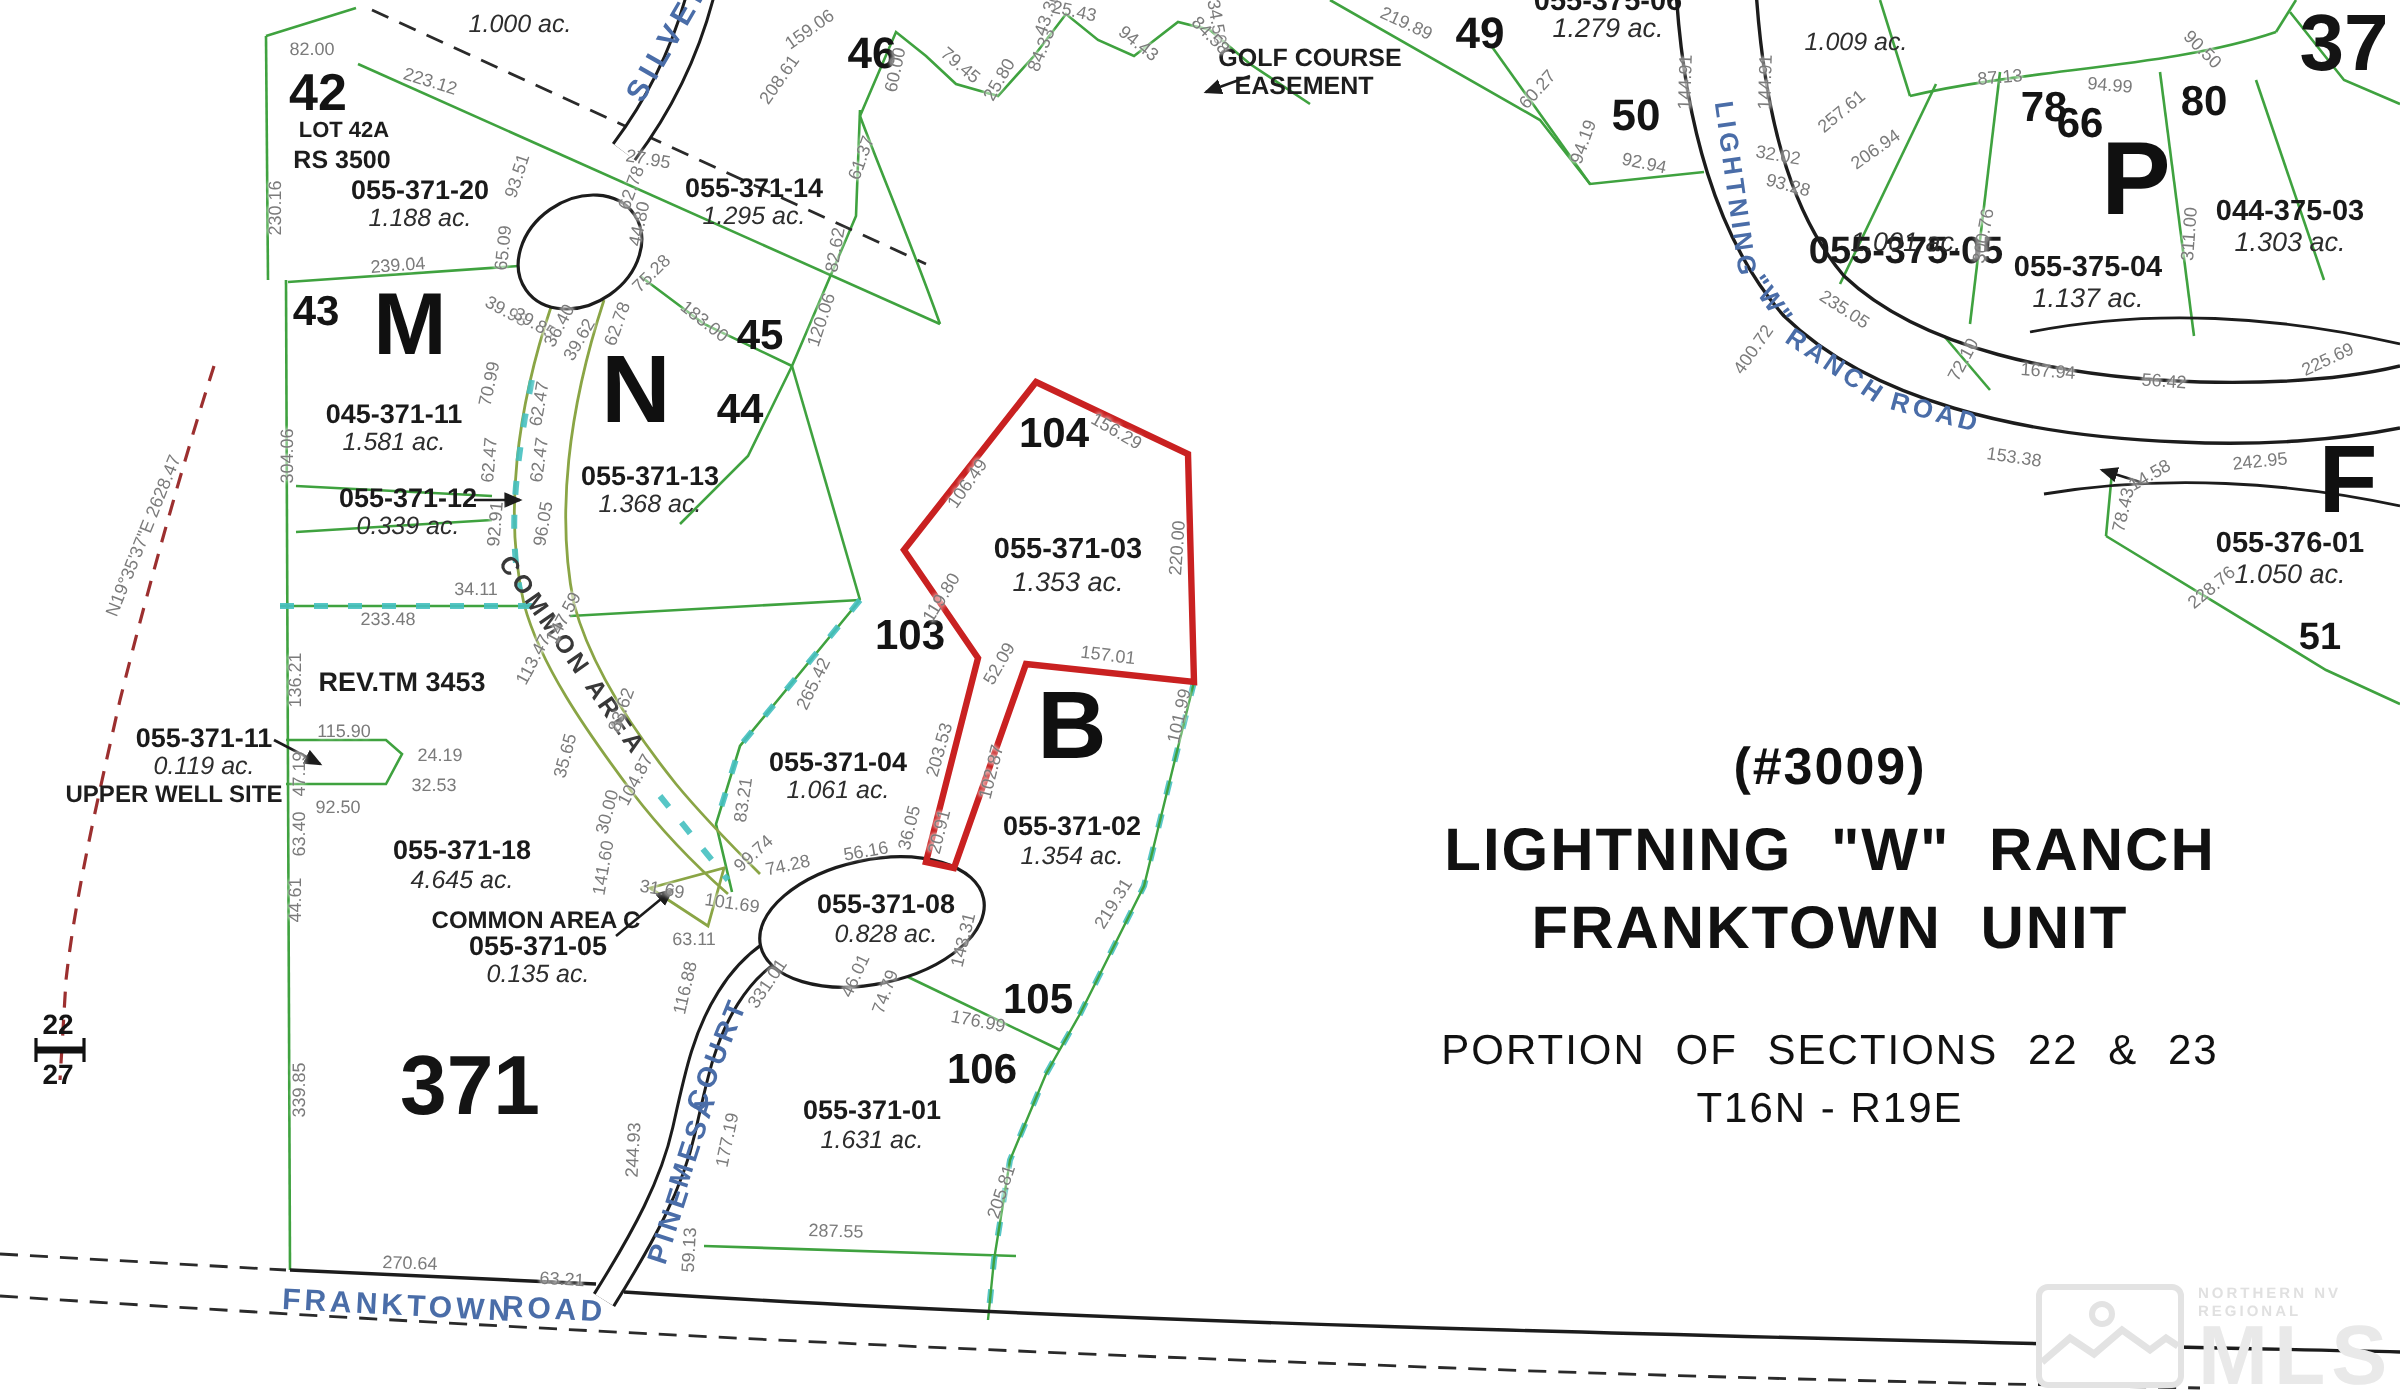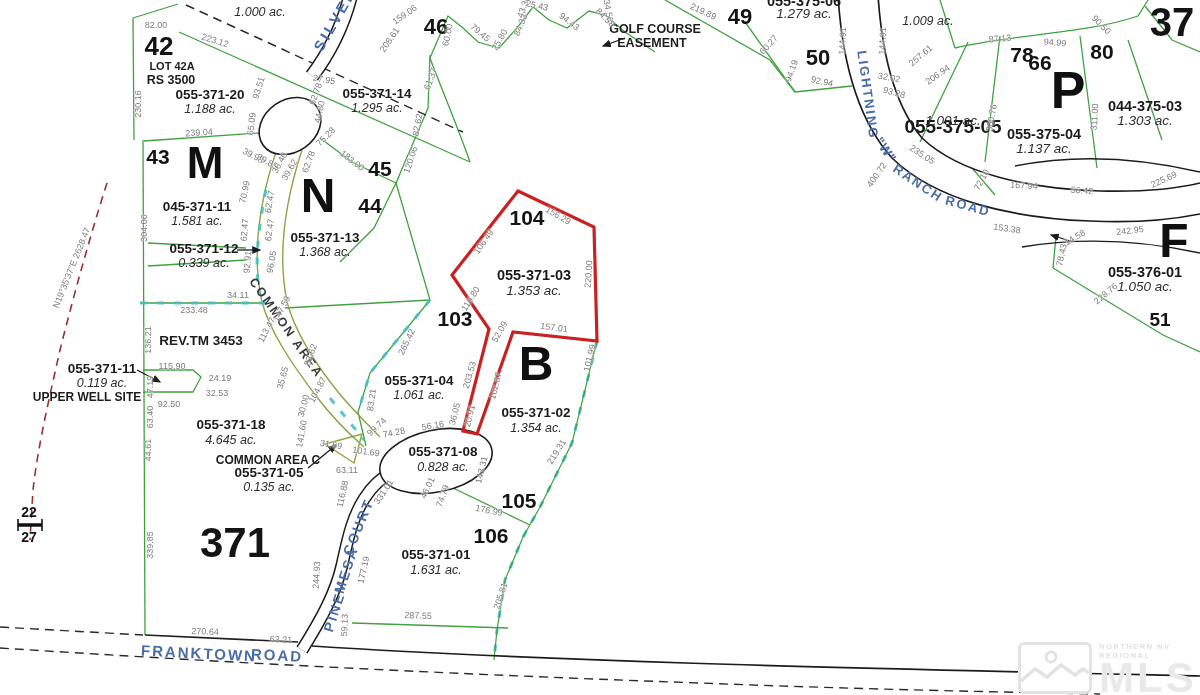--- a/index.html
+++ b/index.html
@@ -326,20 +326,27 @@
       <span class="lbl dim" style="left: 877px; top: 175px; transform: translate(-50%, -50%) rotate(-55deg); font-size: 9px;">400.72</span>
       <span class="lbl dim" style="left: 1007px; top: 229px; transform: translate(-50%, -50%) rotate(8deg); font-size: 9px;">153.38</span>
       <span class="lbl dim" style="left: 1164px; top: 180px; transform: translate(-50%, -50%) rotate(-25deg); font-size: 9px;">225.69</span>
       <span class="lbl dim" style="left: 1130px; top: 231px; transform: translate(-50%, -50%) rotate(-6deg); font-size: 9px;">242.95</span>
       <span class="lbl dim" style="left: 1075px; top: 238px; transform: translate(-50%, -50%) rotate(-30deg); font-size: 9px;">14.58</span>
       <span class="lbl dim" style="left: 1062px; top: 255px; transform: translate(-50%, -50%) rotate(-77deg); font-size: 9px;">78.43</span>
       <span class="lbl dim" style="left: 1106px; top: 294px; transform: translate(-50%, -50%) rotate(-40deg); font-size: 9px;">228.76</span>
       <span class="lbl dim" style="left: 72px; top: 268px; transform: translate(-50%, -50%) rotate(-68deg); font-size: 9px;">N19°35'37"E 2628.47</span>
     </div>
 
+  <div class="titleblock">
+    <div class="tb-permit">(#3009)</div>
+    <div class="tb-name1">LIGHTNING "W" RANCH</div>
+    <div class="tb-name2">FRANKTOWN UNIT</div>
+    <div class="tb-sections">PORTION OF SECTIONS 22 &amp; 23</div>
+    <div class="tb-township">T16N - R19E</div>
+  </div>
 
   <div class="watermark">
     <div class="wm-icon">
       <svg width="68" height="40" viewBox="0 0 68 40">
         <circle cx="30" cy="12" r="5" stroke="#e3e3e3" stroke-width="3" fill="none"></circle>
         <path d="M0,36 L14,24 L26,32 L40,20 L54,30 L62,24 L68,28" stroke="#e3e3e3" stroke-width="3.5" fill="none"></path>
       </svg>
     </div>
     <div class="wm-text">
       <span class="wm-small">NORTHERN NV REGIONAL</span>

